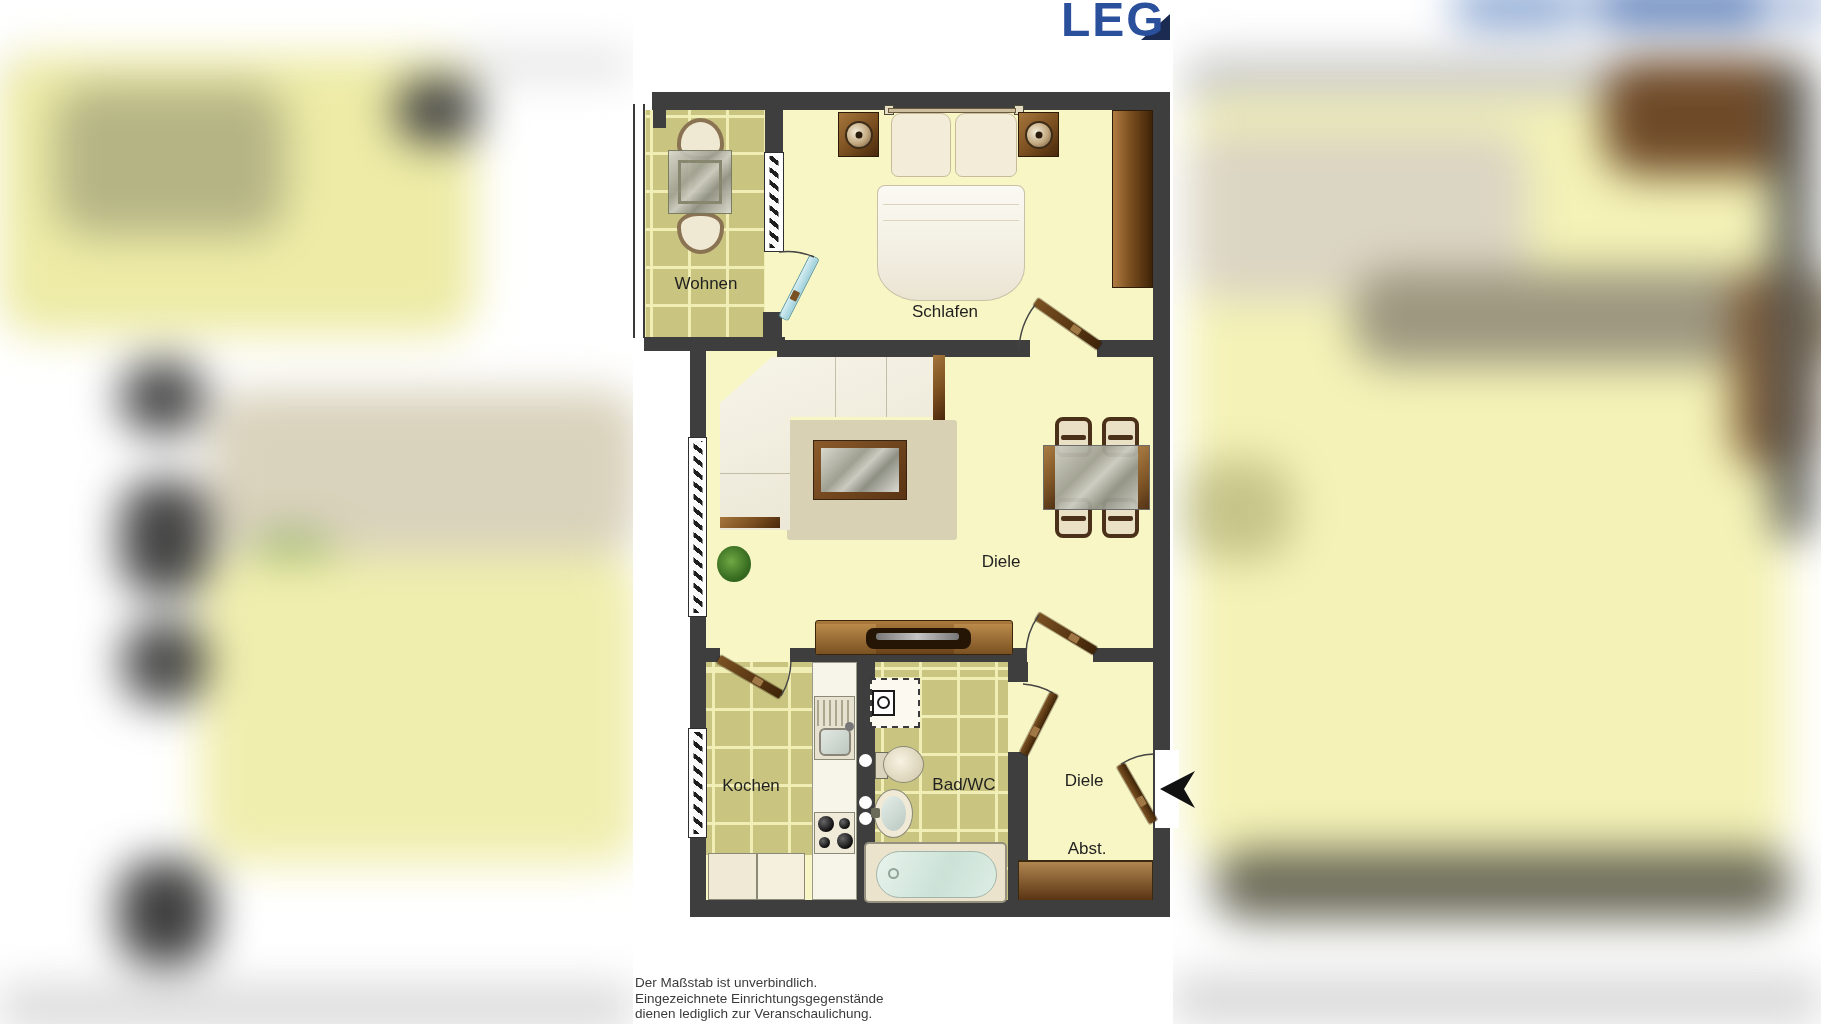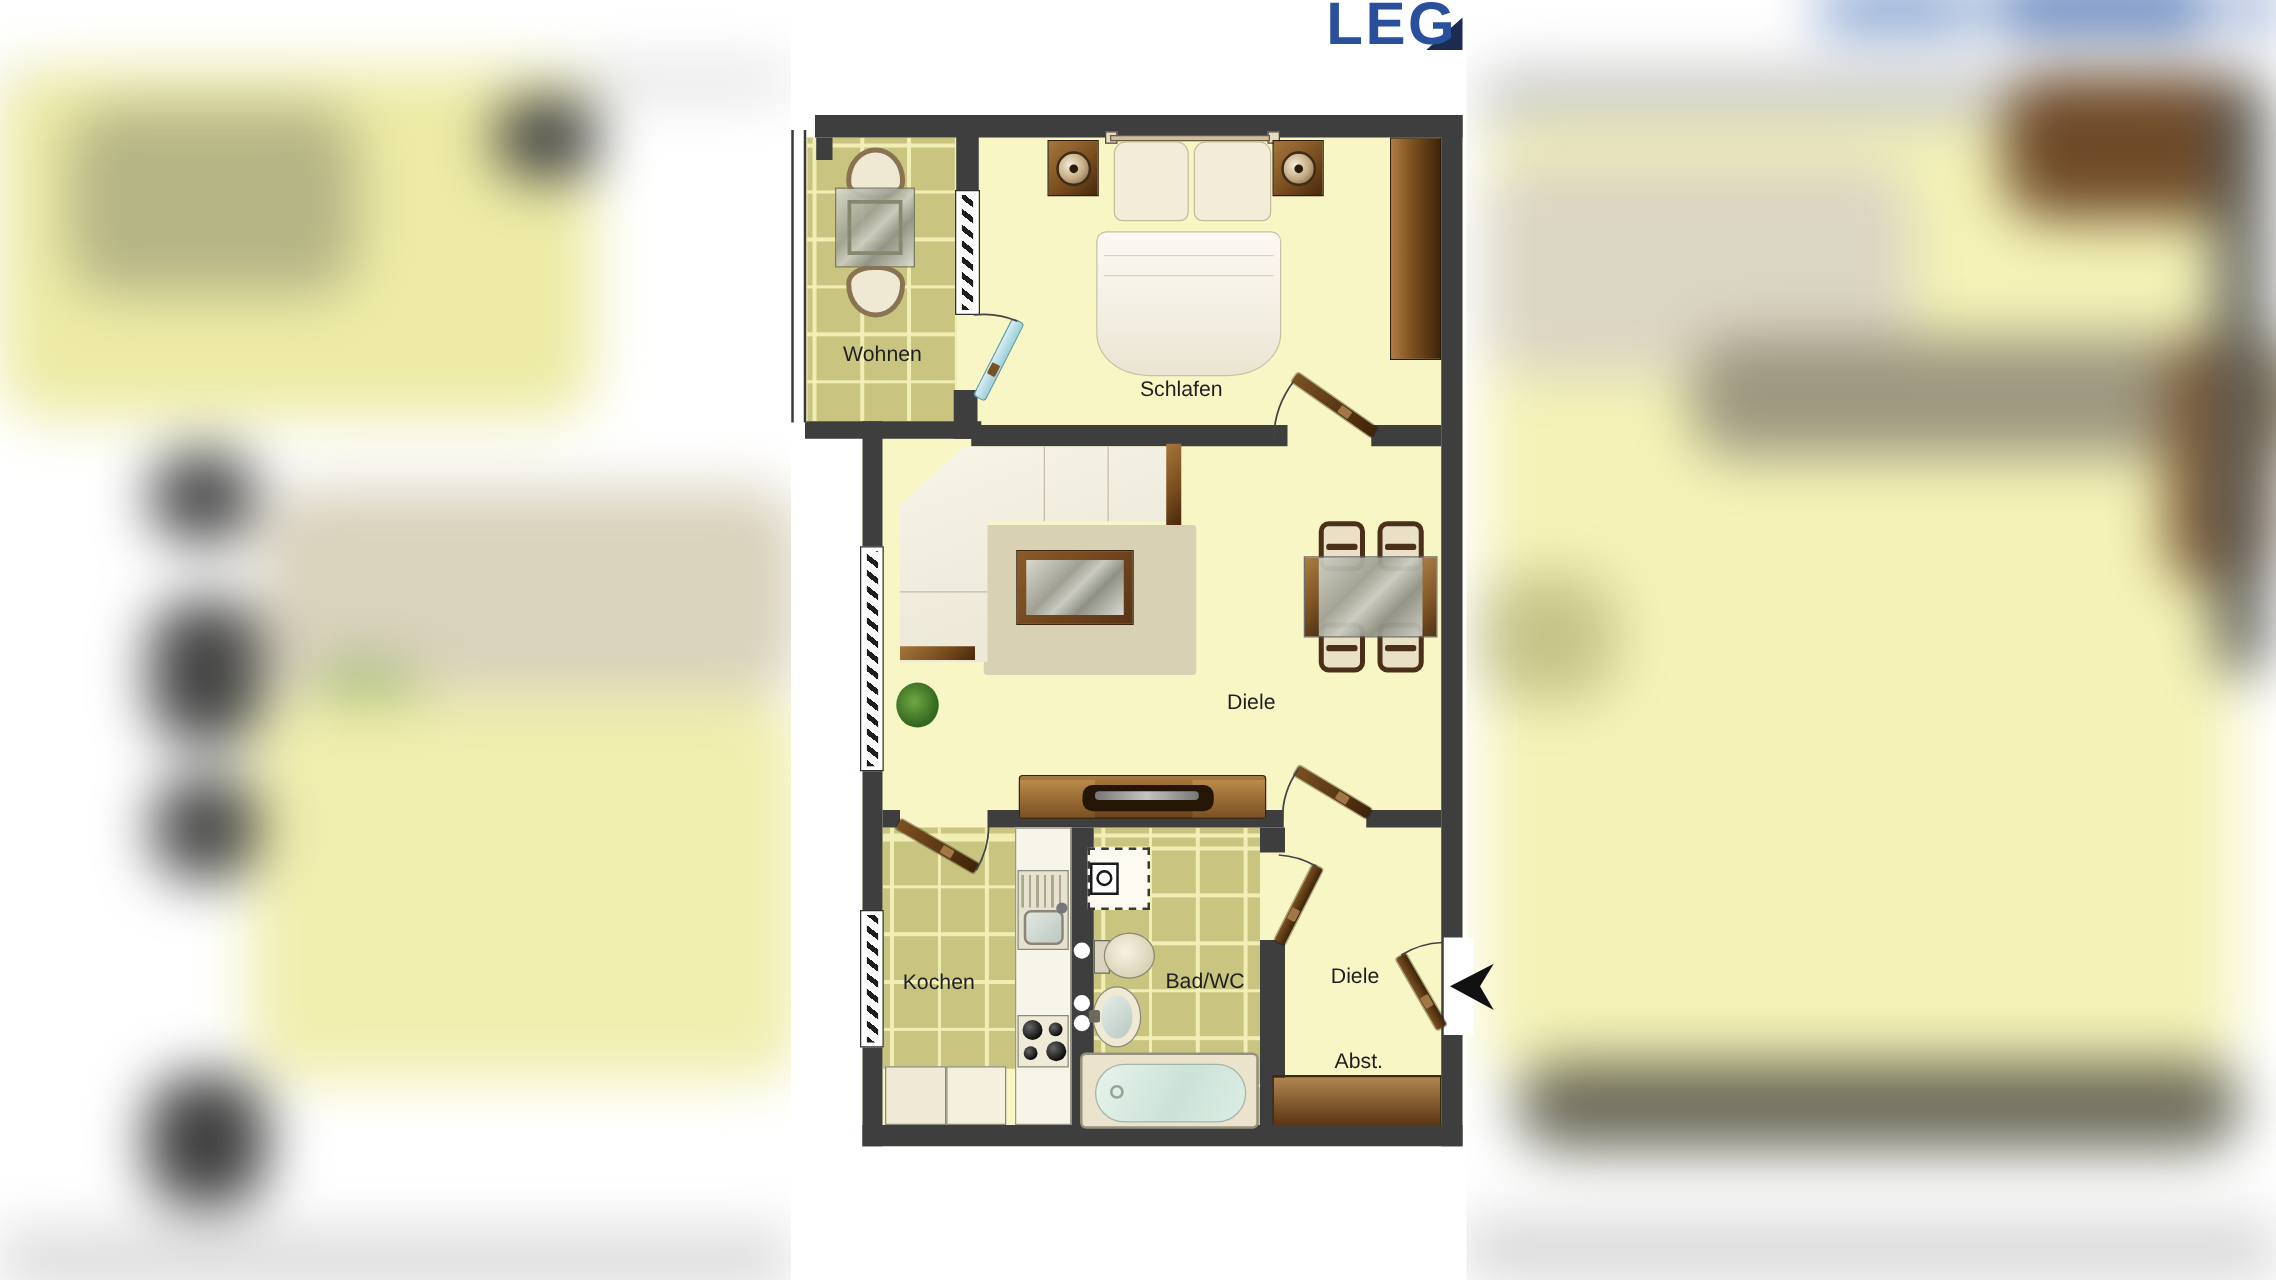--- a/index.html
+++ b/index.html
@@ -235,15 +235,20 @@
       <path d="M 158 661 A 70 70 0 0 1 148 696" fill="none" stroke="#444" stroke-width="1.4"></path>
       <path d="M 393 655 A 67 67 0 0 1 406 615" fill="none" stroke="#444" stroke-width="1.4"></path>
       <path d="M 390 684 A 68 68 0 0 1 420 693" fill="none" stroke="#444" stroke-width="1.4"></path>
       <path d="M 521 754 A 67 67 0 0 0 488 764" fill="none" stroke="#444" stroke-width="1.4"></path>
       <path d="M 146 252 A 68 68 0 0 1 181 257" fill="none" stroke="#444" stroke-width="1.4"></path>
       <polygon points="527,789 562,771 551,789 562,808" fill="#111"></polygon>
       <polygon points="537,14 537,40 508,40" fill="#1B2B52"></polygon>
     </svg>
 
     <div id="legtext">LEG</div>
+    <div id="disclaimer">
+      <div>Der Maßstab ist unverbindlich.</div>
+      <div>Eingezeichnete Einrichtungsgegenstände</div>
+      <div>dienen lediglich zur Veranschaulichung.</div>
+    </div>
 
   </div>
 </div>
 
 </body></html>

